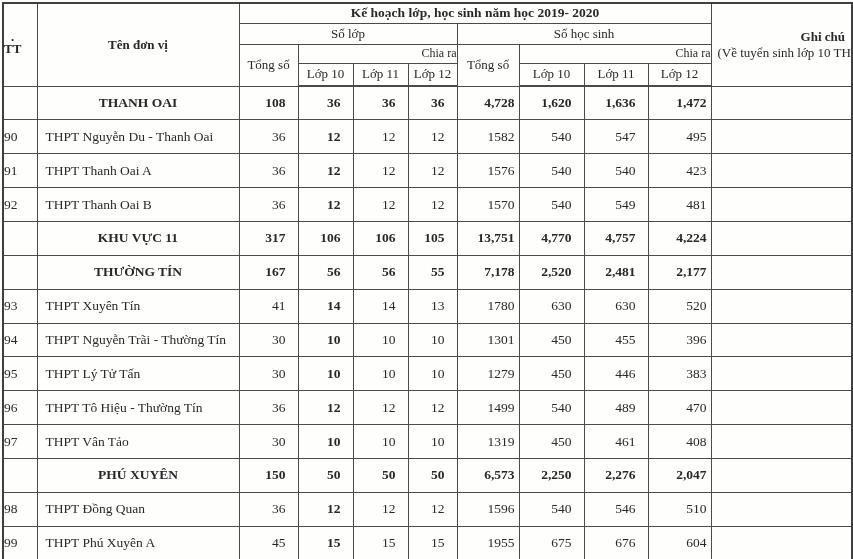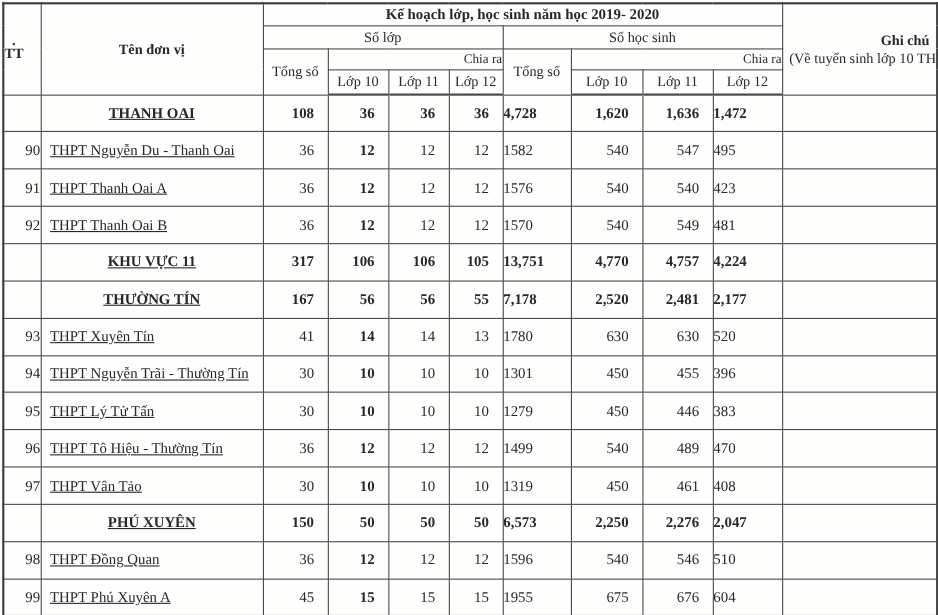--- a/index.html
+++ b/index.html
@@ -42,24 +42,24 @@
   th.italic { font-size: 12px; text-align: right; }
   th.tt-cell { vertical-align: middle; }
   .tt-dot { text-align: left; padding-left: 7px; line-height: 8px; font-weight: bold; }
   .tt-label { text-align: left; font-weight: bold; }
   th.note-cell { white-space: normal; font-size: 13px; line-height: 1.25; padding: 2px 6px; text-align: right; }
   .note-title { font-weight: bold; }
   .note-sub { font-weight: normal; }
   thead tr.h4 th { border-bottom-width: 2px; }
   tbody tr { height: 33.86px; }
   tbody td { font-size: 13.5px; }
-  td.c-tt { text-align: right; }
-  td.c-name { text-align: left; padding-left: 8px; text-decoration: underline; }
+  td.c-tt { text-align: left; }
+  td.c-name { text-align: left; padding-left: 8px; }
   td.num { text-align: right; padding-right: 12px; }
-  td.num-tight { padding-right: 4px; }
+  td.num-tight { text-align: right; padding-right: 4px; }
   tr.group-row td { font-weight: bold; }
   tr.group-row td.c-name { text-align: center; padding-left: 0; }
   tr:not(.group-row) td.c10 { font-weight: bold; }
 </style>
 </head>
 <body>
 
 <div class="page">
   <table class="plan-table">
     <colgroup>

